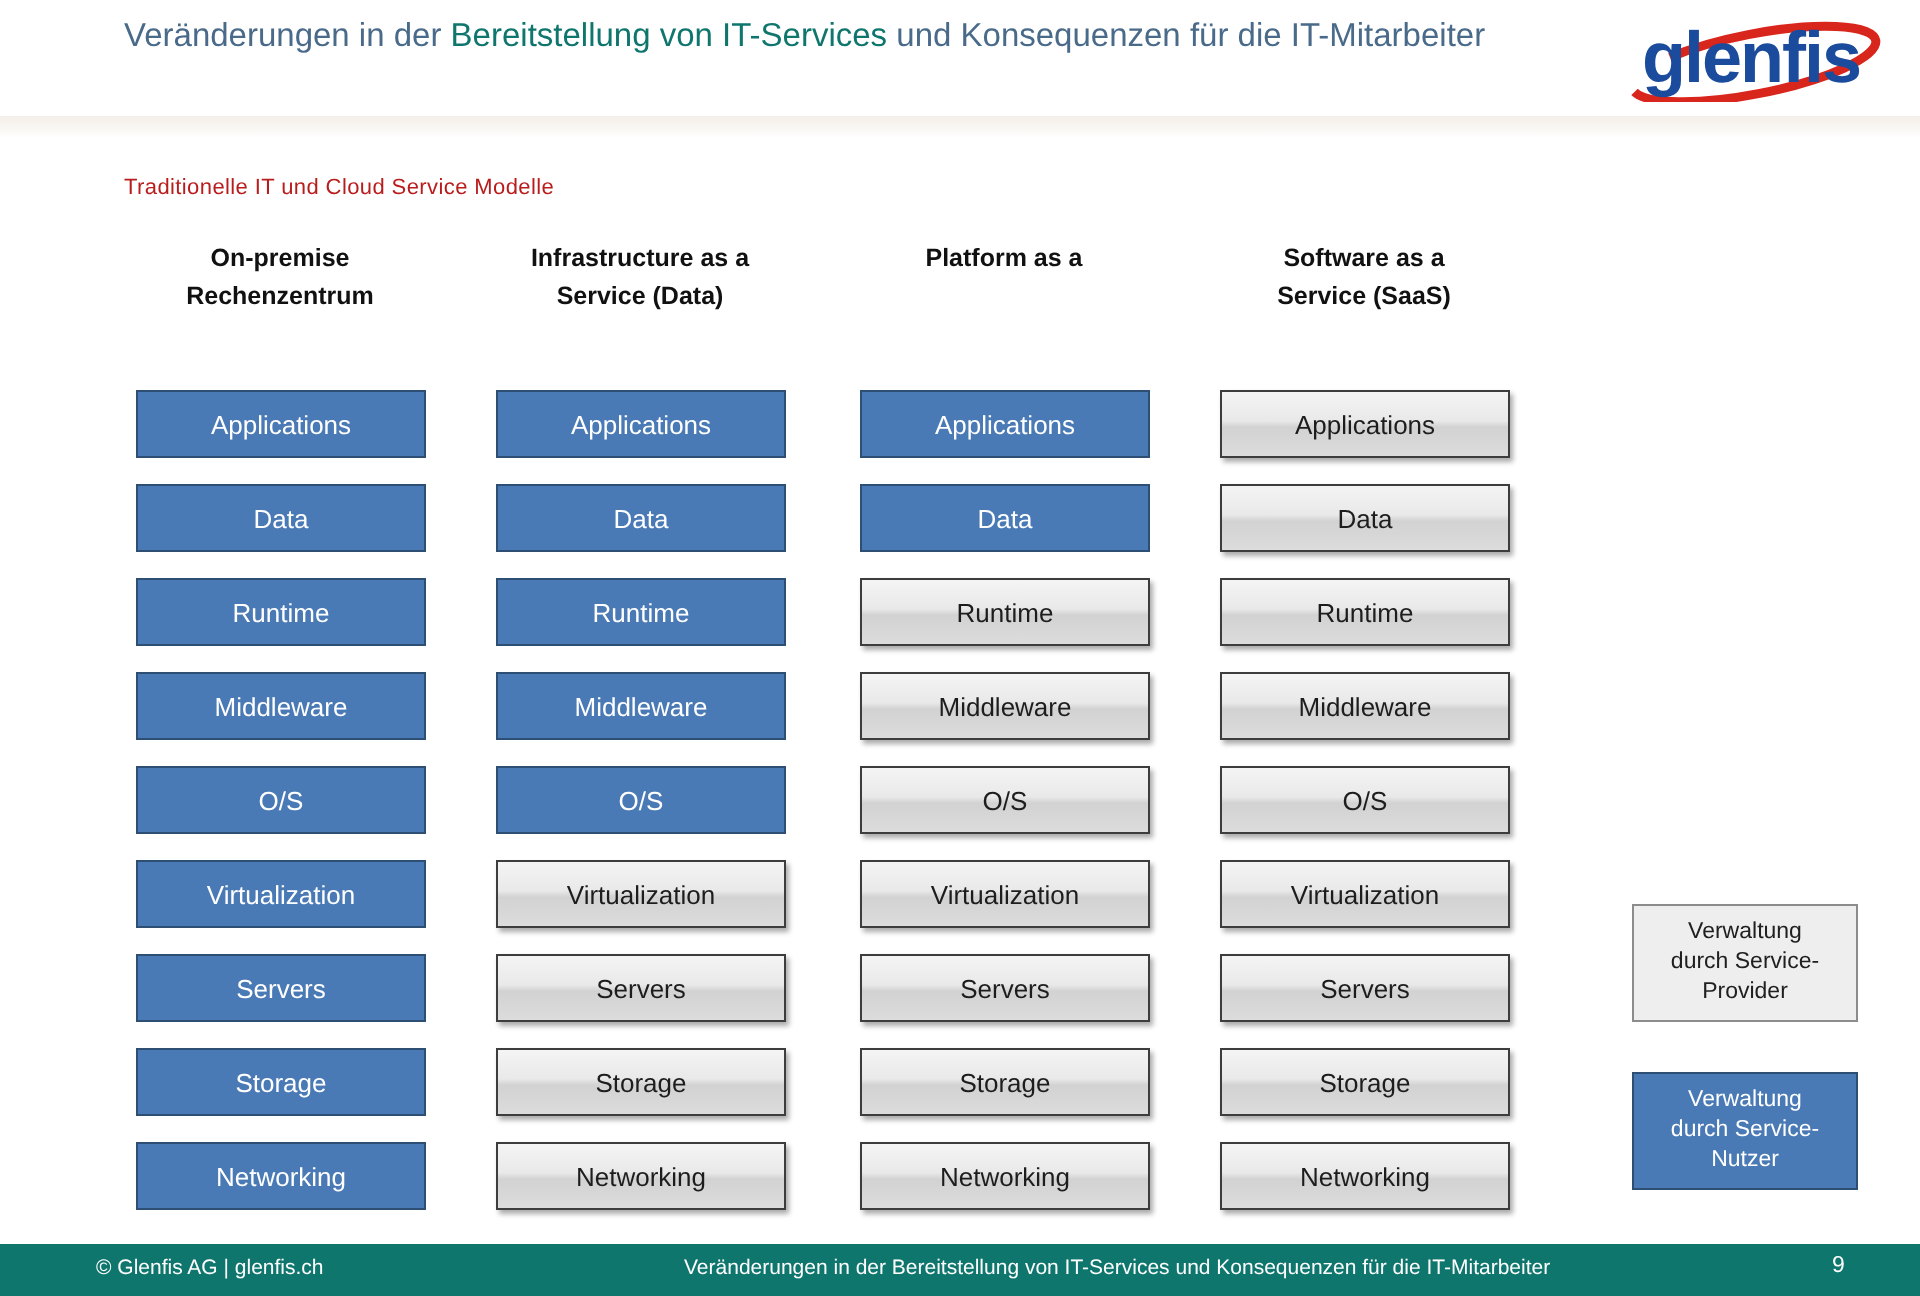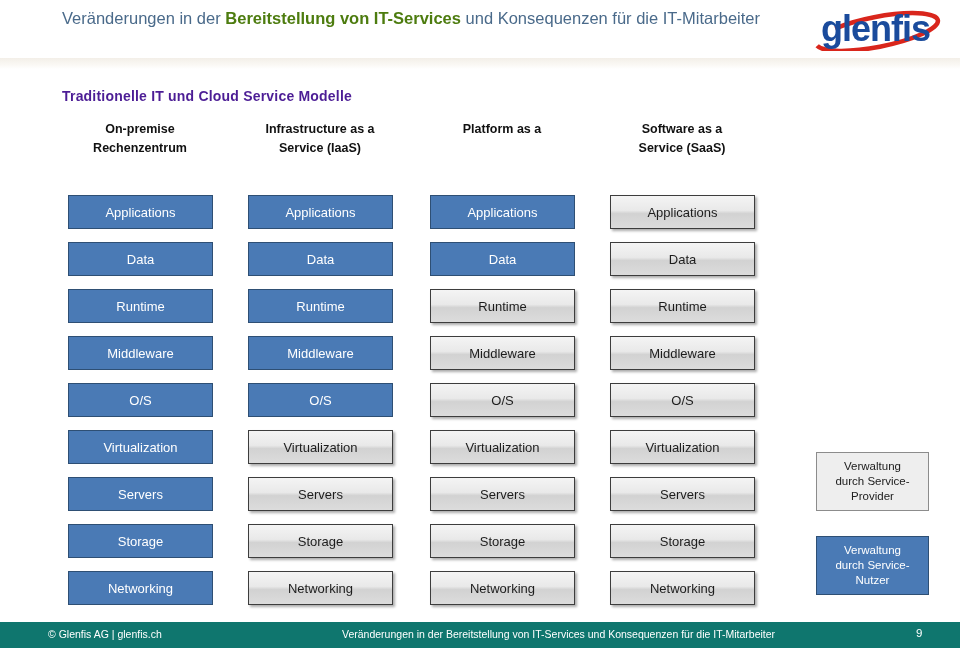--- a/index.html
+++ b/index.html
@@ -24,43 +24,43 @@
   .header-title {
     position: absolute;
     left: 62px; top: 6px;
     width: 720px;
     font-size: 16.5px;
     line-height: 25px;
     color: #4a6a8a;
     font-weight: 400;
   }
   .header-title .hl {
-    color: #4d7c0f;
-    font-weight: bold;
+    color: #0f766e;
+    font-weight: normal;
   }
   .header-band {
     position: absolute; left: 0; top: 58px;
     width: 960px; height: 11px;
     background: linear-gradient(to bottom, #f3efe8 0%, #faf8f4 60%, #ffffff 100%);
   }
 
   
   .logo {
     position: absolute;
     left: 805px; top: 5px;
     width: 145px; height: 46px;
   }
 
   
   .subtitle {
     position: absolute;
     left: 62px; top: 88px;
-    font-size: 14px;
-    font-weight: bold;
-    color: #4c1d95;
+    font-size: 11px;
+    font-weight: normal;
+    color: #b91c1c;
     letter-spacing: 0.2px;
   }
 
   
   .col-head {
     position: absolute;
     width: 190px;
     text-align: center;
     font-size: 12.5px;
     font-weight: bold;
@@ -169,21 +169,21 @@
       <div class="box blue" style="left: 68px; top: 242px;">Data</div>
       <div class="box blue" style="left: 68px; top: 289px;">Runtime</div>
       <div class="box blue" style="left: 68px; top: 336px;">Middleware</div>
       <div class="box blue" style="left: 68px; top: 383px;">O/S</div>
       <div class="box blue" style="left: 68px; top: 430px;">Virtualization</div>
       <div class="box blue" style="left: 68px; top: 477px;">Servers</div>
       <div class="box blue" style="left: 68px; top: 524px;">Storage</div>
       <div class="box blue" style="left: 68px; top: 571px;">Networking</div>
       <div class="col-head" style="left: 225px; text-align: center;">
         <div>Infrastructure as a</div>
-        <div>Service (IaaS)</div>
+        <div>Service (Data)</div>
       </div>
       <div class="box blue" style="left: 248px; top: 195px;">Applications</div>
       <div class="box blue" style="left: 248px; top: 242px;">Data</div>
       <div class="box blue" style="left: 248px; top: 289px;">Runtime</div>
       <div class="box blue" style="left: 248px; top: 336px;">Middleware</div>
       <div class="box blue" style="left: 248px; top: 383px;">O/S</div>
       <div class="box gray" style="left: 248px; top: 430px;">Virtualization</div>
       <div class="box gray" style="left: 248px; top: 477px;">Servers</div>
       <div class="box gray" style="left: 248px; top: 524px;">Storage</div>
       <div class="box gray" style="left: 248px; top: 571px;">Networking</div>

